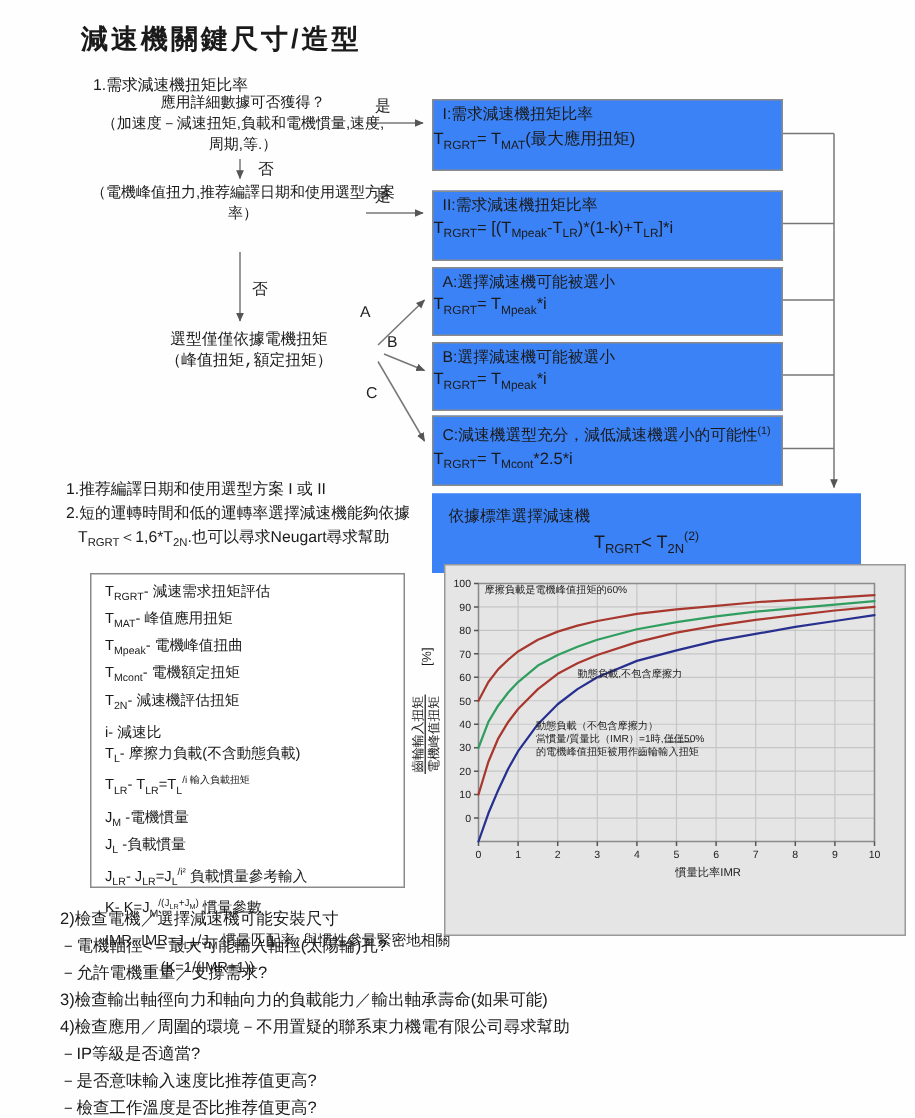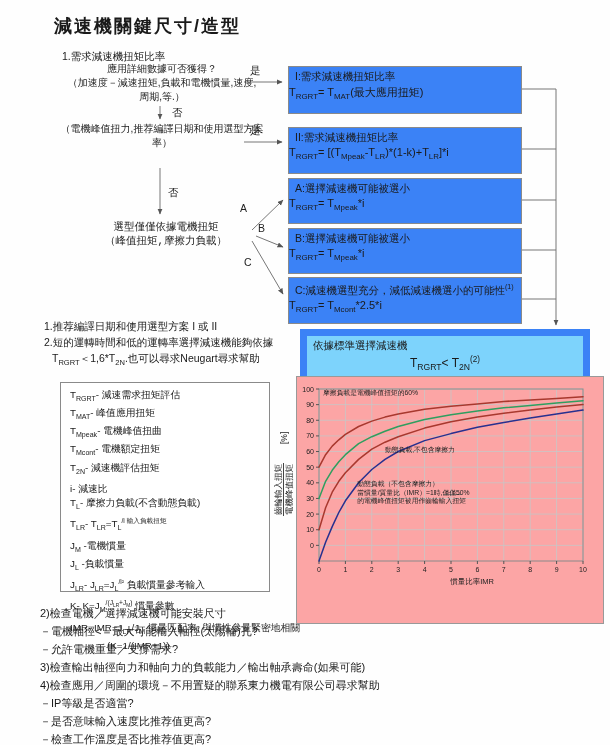--- a/index.html
+++ b/index.html
@@ -17,28 +17,28 @@
   .yesno{font-size:10.5px;color:#222;}
   .branch-lb{font-size:10.5px;color:#222;}
   .fbox{left:288px;width:232px;border:1px solid #8a8a8a;background:#3b82f6;font-size:10.5px;}
   .fbox .bt{padding:3px 6px 0 6px;line-height:13px;}
   .fbox .bf{text-align:left;font-size:11px;margin-top:2px;}
   .box-i{top:66px;height:46px;}
   .box-ii{top:127px;height:45px;}
   .box-a{top:178px;height:44px;}
   .box-b{top:228px;height:44px;}
   .box-c{top:277px;height:45px;}
-  .box-final{left:300px;top:329px;width:276px;height:43px;border:7px solid #3b82f6;background:#7dd3fc;font-size:10.5px;}
+  .box-final{left:288px;top:329px;width:276px;height:43px;border:5px solid #3b82f6;background:#3b82f6;font-size:10.5px;}
   .notes{left:44px;top:318px;font-size:10.5px;line-height:16px;width:245px;}
   .legendbox{left:60px;top:382px;width:210px;height:210px;border:1px solid #8a8a8a;background:#fff;}
   .legendbox .li{padding:0 0 0 9px;font-size:9.8px;line-height:14.2px;white-space:nowrap;}
   .legendbox .li.gap{margin-top:3px;}
   .legendbox .li.indent{padding-left:46px;}
   .legendbox{padding-top:5px;box-sizing:border-box;}
-  .chartbox{left:296px;top:376px;width:306px;height:246px;border:1px solid #999;background:#fca5a5;}
+  .chartbox{left:296px;top:376px;width:306px;height:246px;border:1px solid #999;background:#e5e5e5;}
   .rot{transform:rotate(-90deg);transform-origin:left top;}
   .ylab-unit{left:279px;top:444px;font-size:8.5px;}
   .ylab-frac{left:273px;top:516px;font-size:8.5px;line-height:10px;text-align:center;}
   .ylab-frac .num{border-bottom:1px solid #444;padding:0 1px;}
   .footer{left:40px;top:604px;font-size:11px;line-height:18px;width:560px;}
   svg text{font-family:"Liberation Sans","DejaVu Sans",sans-serif;}
 </style>
 </head>
 <body>
 
@@ -80,21 +80,21 @@
 
   <div class="abs dec dec2">
     <div>（電機峰值扭力,推荐編譯日期和使用選型方案</div>
     <div>率）</div>
   </div>
   <div class="abs yesno" style="left:250px;top:124px;">是</div>
   <div class="abs yesno" style="left:168px;top:186px;">否</div>
 
   <div class="abs fallback">
     <div>選型僅僅依據電機扭矩</div>
-    <div>（峰值扭矩,摩擦力負載）</div>
+    <div>（峰值扭矩,額定扭矩）</div>
   </div>
   <div class="abs branch-lb" style="left:240px;top:202px;">A</div>
   <div class="abs branch-lb" style="left:258px;top:222px;">B</div>
   <div class="abs branch-lb" style="left:244px;top:256px;">C</div>
 
   <div class="abs fbox box-i">
     <div class="bt">I:需求減速機扭矩比率</div>
     <div class="bf">T<sub>RGRT</sub>= T<sub>MAT</sub>(最大應用扭矩)</div>
   </div>
   <div class="abs fbox box-ii">

